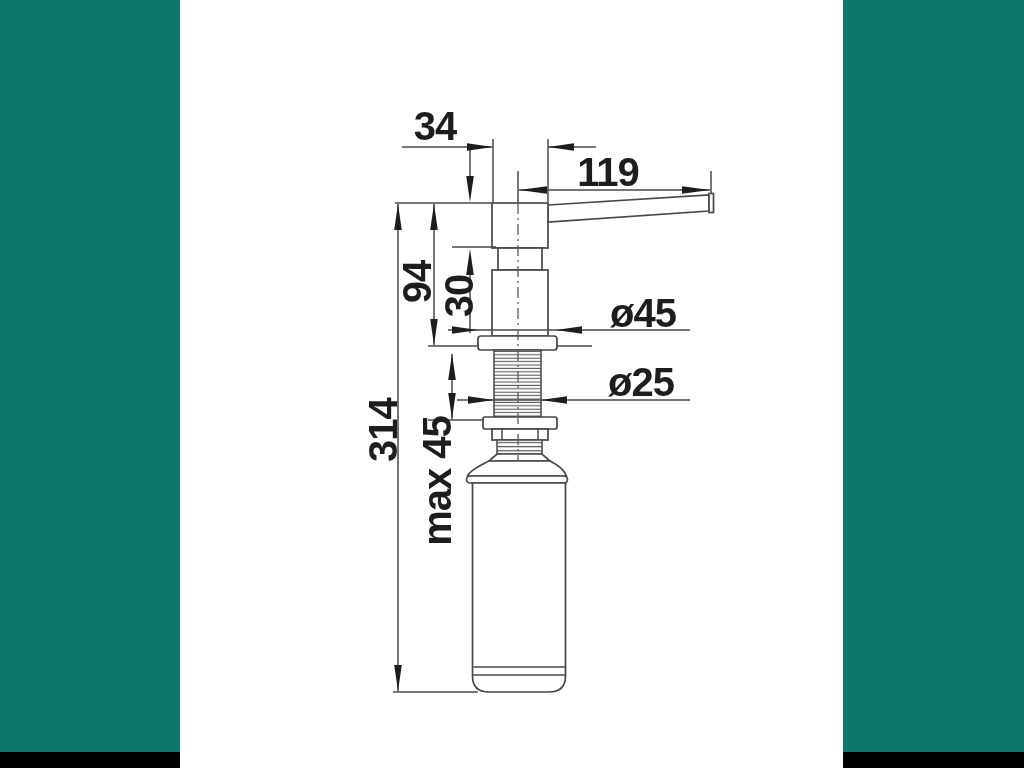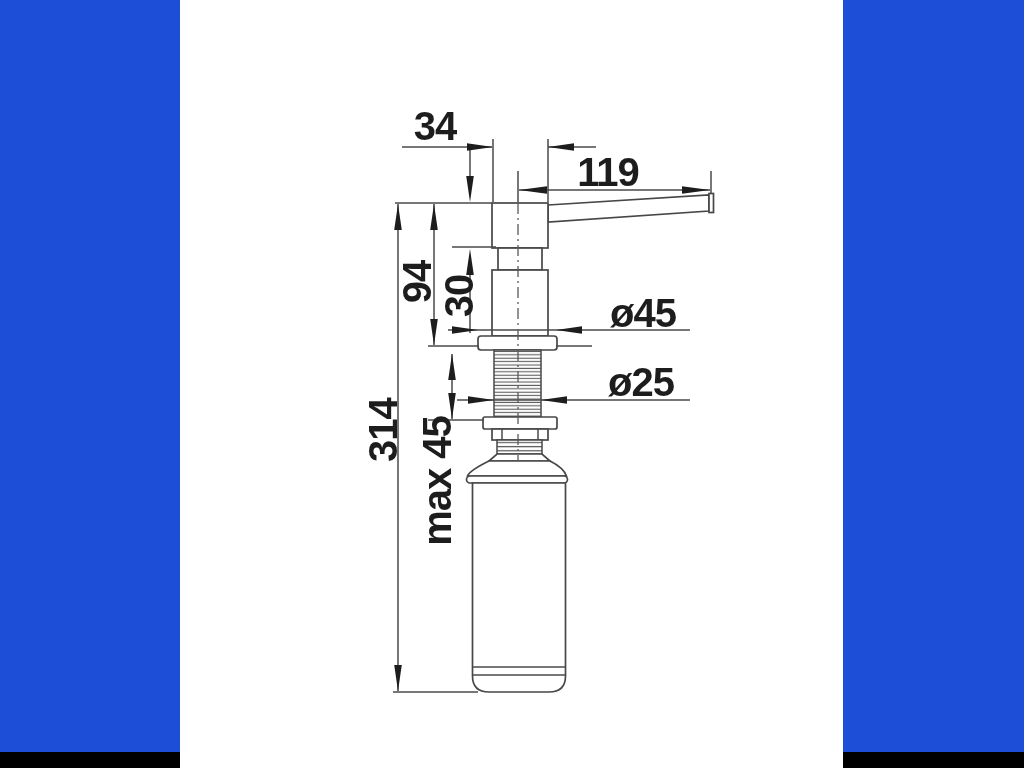--- a/index.html
+++ b/index.html
@@ -1,16 +1,16 @@
 <!DOCTYPE html>
 <html><head>
 <meta charset="utf-8">
 <style>
   html,body{margin:0;padding:0;background:#000;width:1024px;height:768px;overflow:hidden;}
-  .stage{position:relative;width:1024px;height:752px;background:#1d4ed8;text-align:center;}
+  .stage{position:relative;width:1024px;height:752px;background:#0f766e;text-align:center;}
   svg{display:block;position:absolute;left:0;top:0;}
   .dimtext{
     font-family:"Liberation Sans","DejaVu Sans",sans-serif;
     font-weight:700;
     font-size:40px;
     letter-spacing:-1px;
     fill:#1d1d1d;
   }
   .outline{stroke:#474747;stroke-width:1.7;fill:#ffffff;}
   .dimline{stroke:#4a4a4a;stroke-width:1.5;fill:none;}

